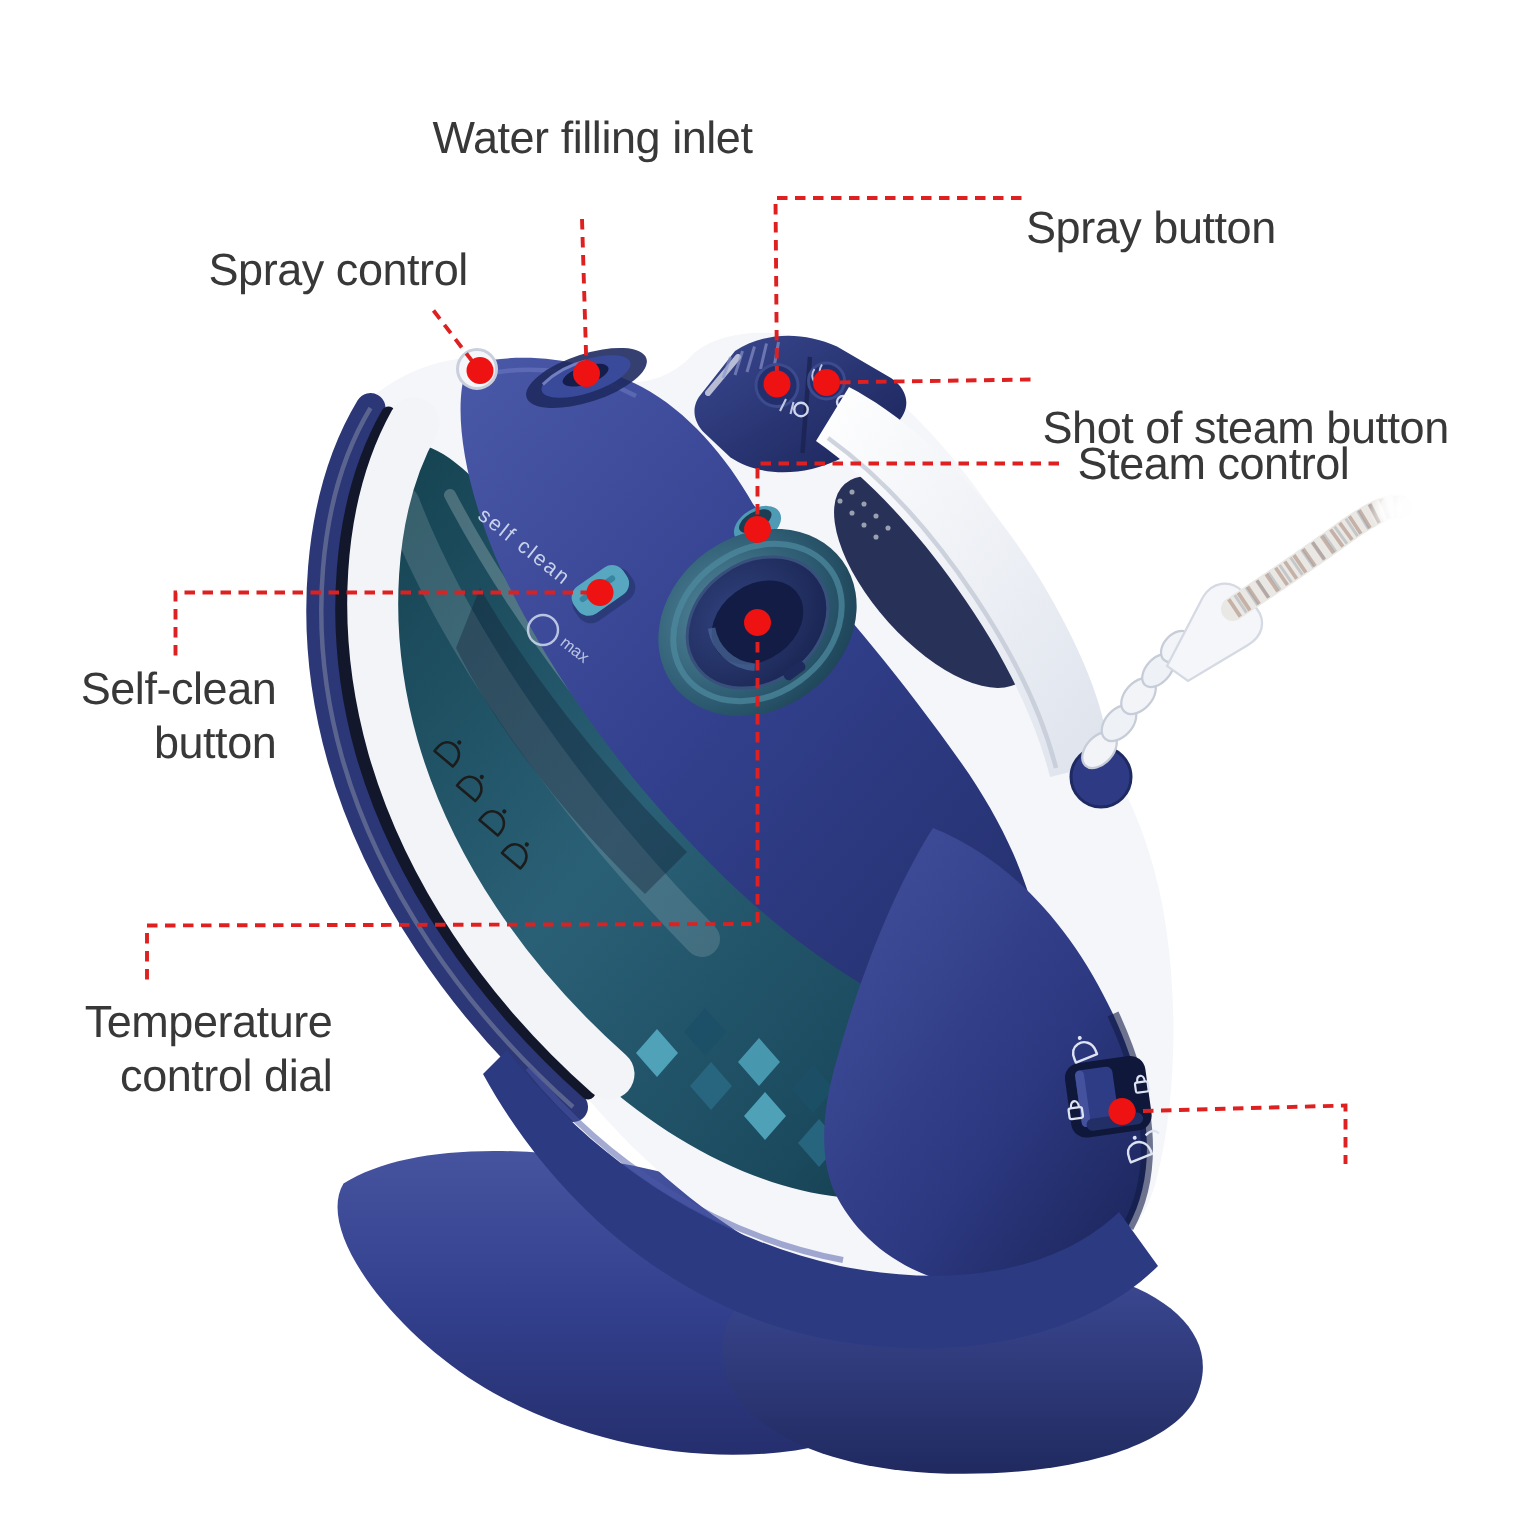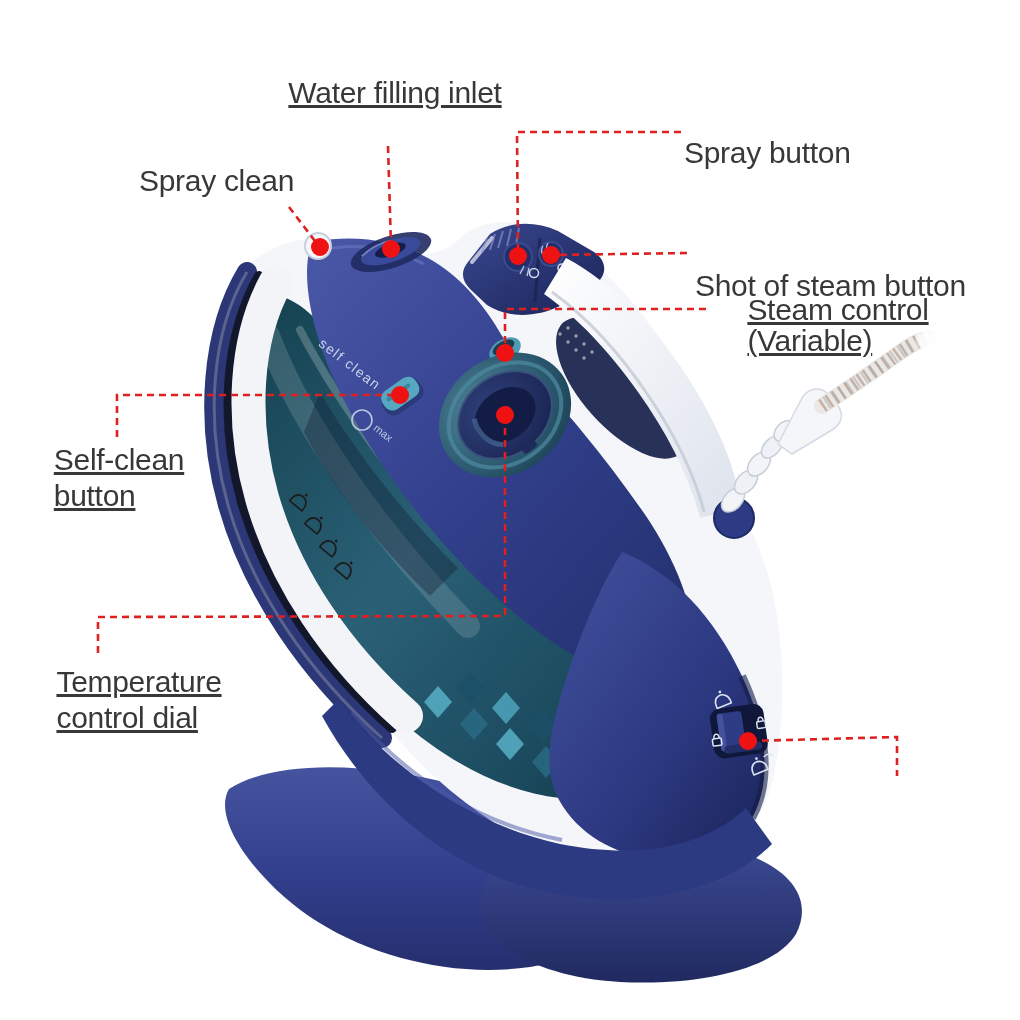--- a/index.html
+++ b/index.html
@@ -1,23 +1,23 @@
 <!DOCTYPE html>
 <html><head>
 <meta charset="utf-8">
 <style>
   html,body{margin:0;padding:0;background:#ffffff;}
   .stage{position:relative;width:1020px;height:1020px;background:#ffffff;overflow:hidden;
          font-family:"Liberation Sans",sans-serif;}
   .stage svg{position:absolute;left:0;top:0;}
   .lbl{position:absolute;color:#383838;font-size:30px;letter-spacing:-0.3px;
        white-space:nowrap;font-weight:400;}
-  .lbl.center{transform:translateX(-50%);text-align:left;text-decoration:underline;}
+  .lbl.center{transform:translateX(-50%);text-align:right;}
   .lh-tight{line-height:29px;}
-  .lh-mid{line-height:31px;margin-left:29px;}
+  .lh-mid{line-height:31px;}
   .lh-open{line-height:36px;}
 </style>
 </head>
 <body>
 
 <div class="stage">
 
 <svg width="1020" height="1020" viewBox="0 0 1020 1020">
   <defs>
     <linearGradient id="gNavy" x1="0" y1="0" x2="1" y2="1">
@@ -282,27 +282,26 @@
     <circle cx="748" cy="741" r="9"></circle>
   </g>
 </svg>
 
 <div class="lbl center lh-tight" style="left:395px;top:78px;">
   <div>Water filling inlet</div>
 </div>
 
 <div class="lbl" style="left:684px;top:112px;margin-top:24px;">Spray button</div>
 
-<div class="lbl" style="left:139px;top:164px;">Spray clean</div>
+<div class="lbl" style="left:139px;top:164px;">Spray control</div>
 
 <div class="lbl" style="left:695px;top:236px;margin-top:33px;">Shot of steam button</div>
 
 <div class="lbl center lh-mid" style="left:809px;top:294px;">
   <div>Steam control</div>
-  <div>(Variable)</div>
 </div>
 
 <div class="lbl center lh-open" style="left:139px;top:664px;">
   <div>Temperature</div>
   <div>control dial</div>
 </div>
 
 <div class="lbl center lh-open" style="left:119px;top:442px;">
   <div>Self-clean</div>
   <div>button</div>

